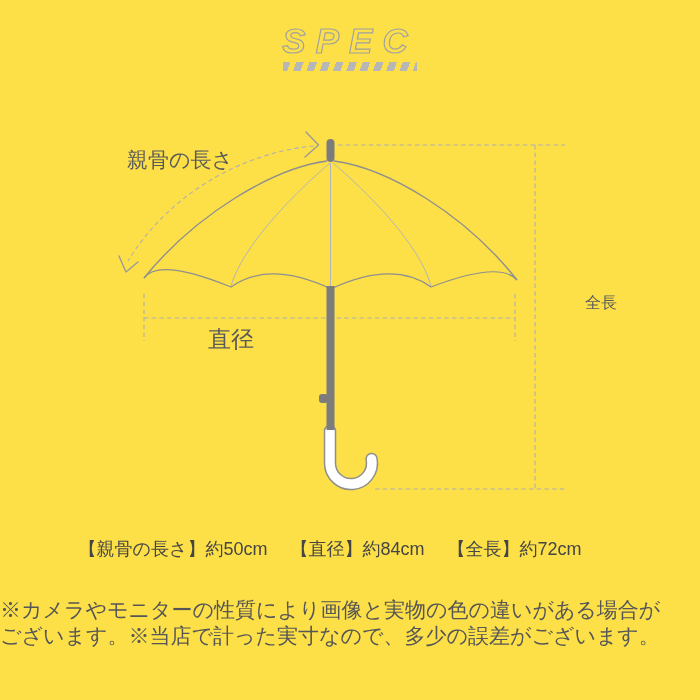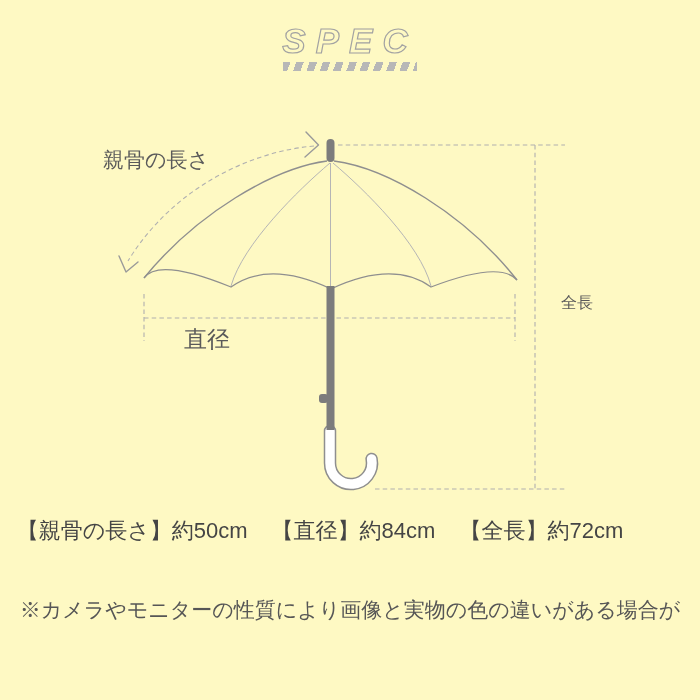--- a/index.html
+++ b/index.html
@@ -1,37 +1,37 @@
 <!DOCTYPE html>
 <html><head>
 <meta charset="utf-8">
 <style>
   html,body{margin:0;padding:0;background:#ffffff;}
-  .page{position:relative;width:700px;height:700px;background:#fef9c3;overflow:hidden;
+  .page{position:relative;width:700px;height:700px;background:#fde047;overflow:hidden;
         font-family:"Liberation Sans",sans-serif;}
   .title-svg{position:absolute;left:0;top:0;}
   .stripes{position:absolute;left:283px;top:62px;width:134px;height:9px;
            background:repeating-linear-gradient(110deg,#b7b7b7 0px,#b7b7b7 7px,rgba(0,0,0,0) 7px,rgba(0,0,0,0) 12.5px);}
   .diagram-svg{position:absolute;left:0;top:0;}
   .dash{stroke:#b0b0b0;stroke-width:1.1;fill:none;stroke-dasharray:4.5 3.2;}
   .arrowhead{stroke:#9a9a9a;stroke-width:1.4;fill:none;stroke-linecap:round;stroke-linejoin:round;}
   .rib-outer{stroke:#8f8f8f;stroke-width:1.4;fill:none;}
   .scallop{stroke-width:1.25;}
   .rib-inner{stroke:#b5b5b5;stroke-width:1;fill:none;}
   .dark{fill:#7c7c7c;stroke:none;}
   .handle-outer{stroke:#8f8f8f;stroke-width:12.5;fill:none;stroke-linecap:round;}
   .handle-inner{stroke:#ffffff;stroke-width:9.5;fill:none;stroke-linecap:round;}
-  .dlabel{position:absolute;color:#5a5a5a;white-space:nowrap;}
+  .dlabel{position:absolute;color:#5a5a5a;white-space:nowrap;margin-left:24px;}
   .rib-label{left:103px;top:146px;font-size:21px;}
   .dia-label{left:184px;top:324px;font-size:23px;}
   .len-label{left:561px;top:293px;font-size:16px;}
-  .specline{position:absolute;left:0;top:516px;width:640px;text-align:center;
-            font-size:22px;color:#454545;white-space:nowrap;}
+  .specline{position:absolute;left:0;top:537px;width:640px;text-align:center;
+            font-size:18px;color:#454545;white-space:nowrap;padding-left:10px;}
   .spec-item{display:inline-block;margin:0 9px;}
-  .disclaimer{position:absolute;left:0;top:597px;width:700px;text-align:center;
+  .disclaimer{position:absolute;left:0;top:597px;width:700px;text-align:left;
               font-size:21px;line-height:26px;color:#565656;}
 </style>
 </head>
 <body>
 
 <div class="page">
 
   <svg class="title-svg" width="700" height="75">
     <text x="350" y="53" text-anchor="middle" font-family="Liberation Sans, sans-serif" font-size="35" font-weight="bold" font-style="italic" letter-spacing="10" fill="none" stroke="#a2a2a2" stroke-width="1.2">SPEC</text>
   </svg>
@@ -70,15 +70,16 @@
   <div class="dlabel len-label">全長</div>
 
   <div class="specline">
     <span class="spec-item"><span>【親骨の長さ】</span><span>約50cm</span></span>
     <span class="spec-item"><span>【直径】</span><span>約84cm</span></span>
     <span class="spec-item"><span>【全長】</span><span>約72cm</span></span>
   </div>
 
   <div class="disclaimer">
     <div>※カメラやモニターの性質により画像と実物の色の違いがある場合が</div>
+    <div>ございます。※当店で計った実寸なので、多少の誤差がございます。</div>
   </div>
 
 </div>
 
 </body></html>

